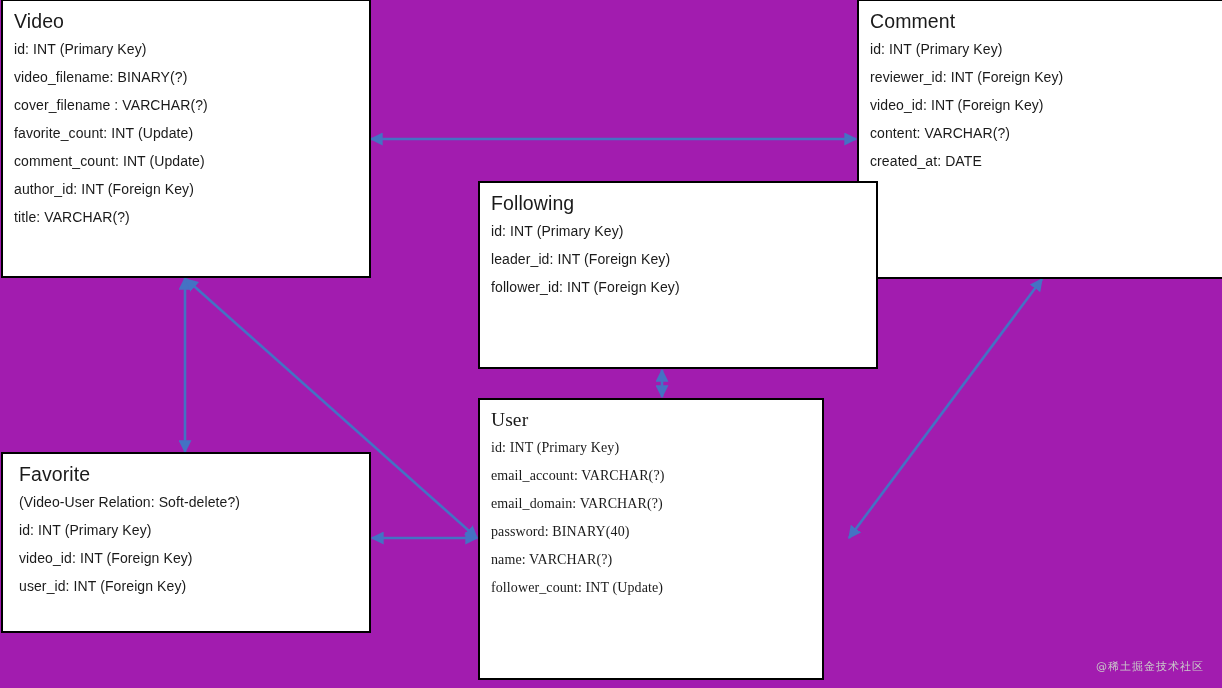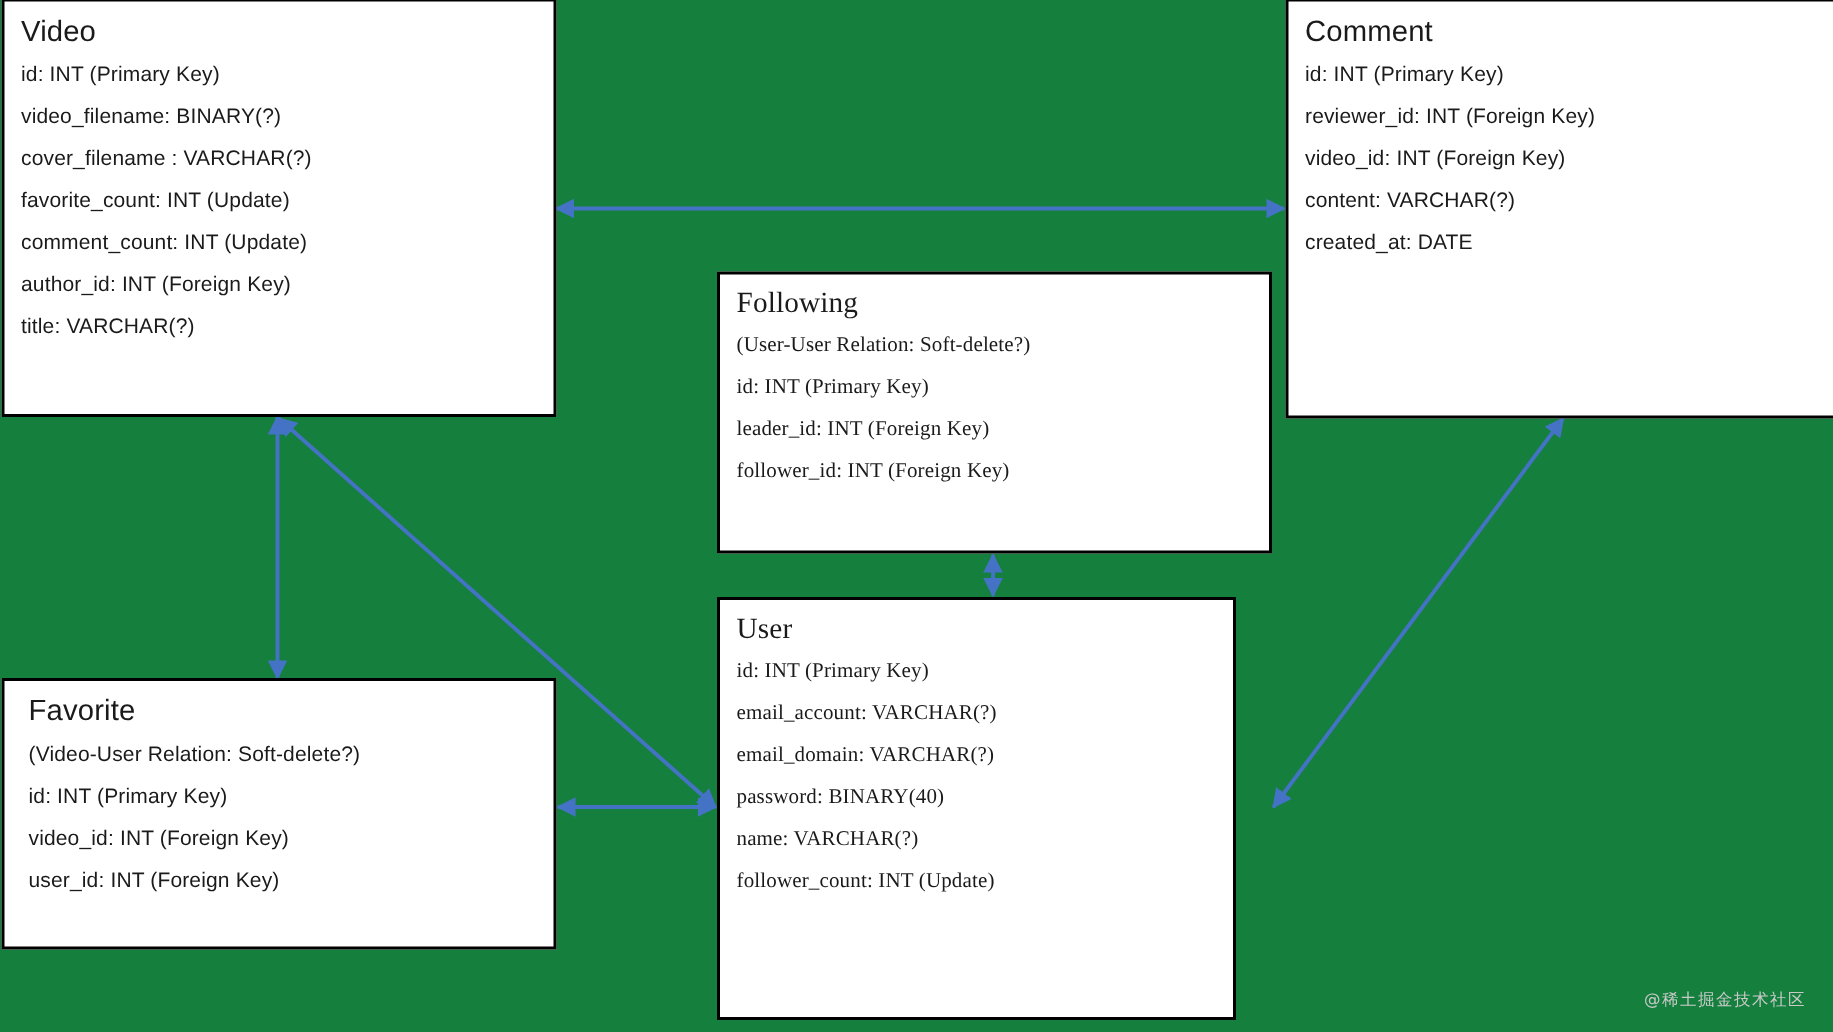--- a/index.html
+++ b/index.html
@@ -5,21 +5,21 @@
 <style>
   html, body {
     margin: 0;
     padding: 0;
     background: #ffffff;
   }
   #canvas {
     position: relative;
     width: 1222px;
     height: 688px;
-    background: #15803d;
+    background: #a21caf;
     overflow: hidden;
     font-family: "Liberation Sans", sans-serif;
   }
   .entity {
     position: absolute;
     box-sizing: border-box;
     border: 2px solid #000000;
     background: #ffffff;
     padding: 6px 10px 6px 11px;
     z-index: 2;
@@ -50,21 +50,21 @@
     font-size: 11px;
     color: #c9c9c9;
     font-family: "DejaVu Sans", sans-serif;
     white-space: nowrap;
     letter-spacing: 1px;
     z-index: 3;
   }
   
   #ent-video     { left: 1px;   top: -1px;  width: 370px; height: 279px; }
   #ent-comment   { left: 857px; top: -1px;  width: 367px; height: 280px; }
-  #ent-following { left: 478px; top: 181px; width: 370px; height: 188px; font-family: Liberation Serif, serif; }
+  #ent-following { left: 478px; top: 181px; width: 400px; height: 188px; }
   #ent-user      { left: 478px; top: 398px; width: 346px; height: 282px; font-family: Liberation Serif, serif; }
   #ent-favorite  { left: 1px;   top: 452px; width: 370px; height: 181px; padding-left: 16px; }
 </style>
 </head>
 <body>
 
 <div id="canvas">
 
   <svg id="edges" viewBox="0 0 1222 688" xmlns="http://www.w3.org/2000/svg">
     <defs>
@@ -104,21 +104,20 @@
     <div class="line title">Comment</div>
     <div class="line">id: INT (Primary Key)</div>
     <div class="line">reviewer_id: INT (Foreign Key)</div>
     <div class="line">video_id: INT (Foreign Key)</div>
     <div class="line">content: VARCHAR(?)</div>
     <div class="line">created_at: DATE</div>
   </div>
 
   <div class="entity" id="ent-following">
     <div class="line title">Following</div>
-    <div class="line">(User-User Relation: Soft-delete?)</div>
     <div class="line">id: INT (Primary Key)</div>
     <div class="line">leader_id: INT (Foreign Key)</div>
     <div class="line">follower_id: INT (Foreign Key)</div>
   </div>
 
   <div class="entity" id="ent-user">
     <div class="line title">User</div>
     <div class="line">id: INT (Primary Key)</div>
     <div class="line">email_account: VARCHAR(?)</div>
     <div class="line">email_domain: VARCHAR(?)</div>

